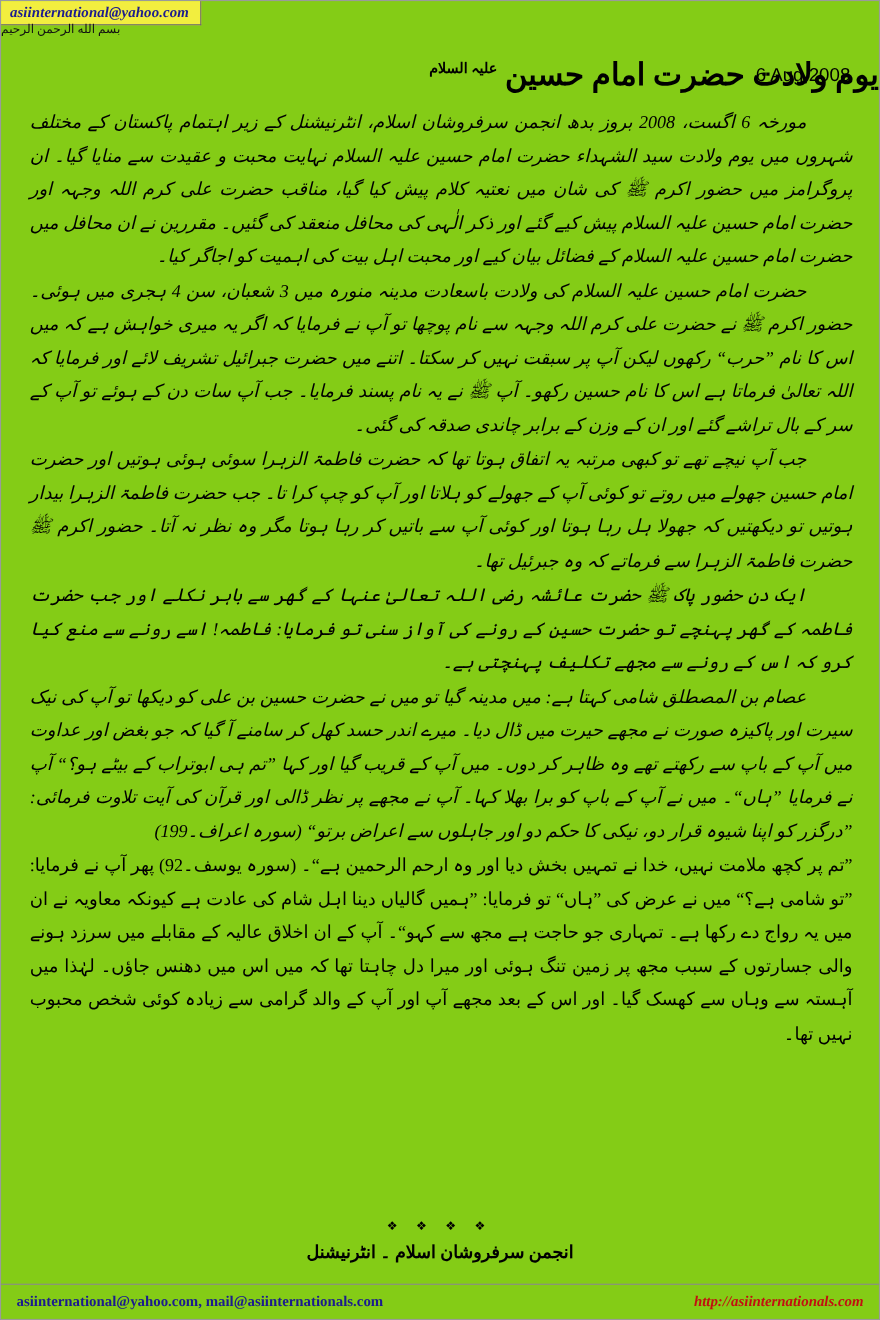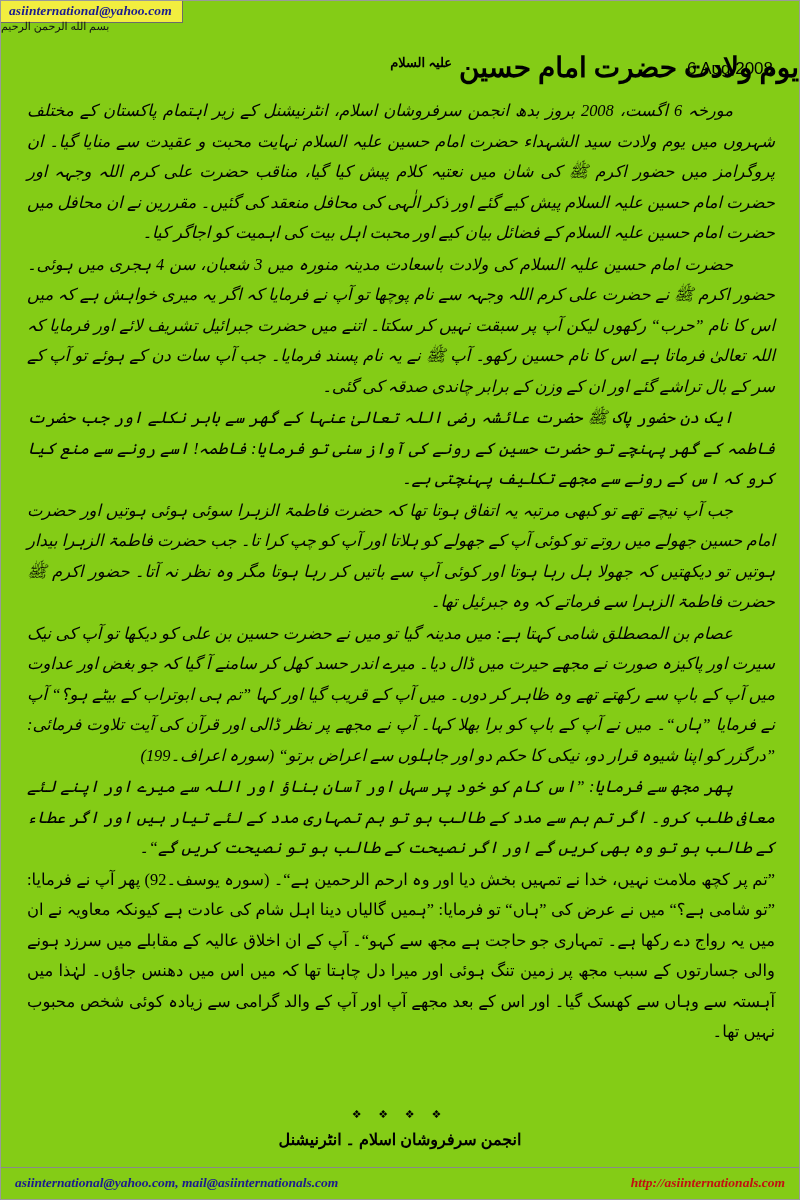--- a/index.html
+++ b/index.html
@@ -128,21 +128,20 @@
     width: 100%;
     height: 26px;
     border-top: 1px solid #8a8a8a;
     box-sizing: border-box;
   }
   .footer-emails {
     position: absolute;
     bottom: 8px;
     left: 14px;
     font-family: "Liberation Serif", serif;
-    font-style: italic;
     font-weight: bold;
     font-size: 13.5px;
     color: #1b1b8f;
   }
   .footer-emails .sep { color: #1b1b8f; }
   .footer-url {
     position: absolute;
     bottom: 8px;
     right: 14px;
     font-family: "Liberation Serif", serif;
@@ -164,24 +163,23 @@
   <div class="date">6 Aug,2008</div>
 
   <div class="doc-title">
     <span>یوم ولادت حضرت امام حسین</span>
     <span class="sup">علیہ السلام</span>
   </div>
 
   <div class="body-wrap">
     <p class="para indent">مورخہ 6 اگست، 2008 بروز بدھ انجمن سرفروشان اسلام، انٹرنیشنل کے زیر اہتمام پاکستان کے مختلف شہروں میں یوم ولادت سید الشہداء حضرت امام حسین علیہ السلام نہایت محبت و عقیدت سے منایا گیا۔ ان پروگرامز میں حضور اکرم ﷺ کی شان میں نعتیہ کلام پیش کیا گیا، مناقب حضرت علی کرم اللہ وجہہ اور حضرت امام حسین علیہ السلام پیش کیے گئے اور ذکر الٰہی کی محافل منعقد کی گئیں۔ مقررین نے ان محافل میں حضرت امام حسین علیہ السلام کے فضائل بیان کیے اور محبت اہل بیت کی اہمیت کو اجاگر کیا۔</p>
     <p class="para indent">حضرت امام حسین علیہ السلام کی ولادت باسعادت مدینہ منورہ میں 3 شعبان، سن 4 ہجری میں ہوئی۔ حضور اکرم ﷺ نے حضرت علی کرم اللہ وجہہ سے نام پوچھا تو آپ نے فرمایا کہ اگر یہ میری خواہش ہے کہ میں اس کا نام ”حرب“ رکھوں لیکن آپ پر سبقت نہیں کر سکتا۔ اتنے میں حضرت جبرائیل تشریف لائے اور فرمایا کہ اللہ تعالیٰ فرماتا ہے اس کا نام حسین رکھو۔ آپ ﷺ نے یہ نام پسند فرمایا۔ جب آپ سات دن کے ہوئے تو آپ کے سر کے بال تراشے گئے اور ان کے وزن کے برابر چاندی صدقہ کی گئی۔</p>
+    <p class="para indent">جب آپ نیچے تھے تو کبھی مرتبہ یہ اتفاق ہوتا تھا کہ حضرت فاطمۃ الزہرا سوئی ہوئی ہوتیں اور حضرت امام حسین جھولے میں روتے تو کوئی آپ کے جھولے کو ہلاتا اور آپ کو چپ کرا تا۔ جب حضرت فاطمۃ الزہرا بیدار ہوتیں تو دیکھتیں کہ جھولا ہل رہا ہوتا اور کوئی آپ سے باتیں کر رہا ہوتا مگر وہ نظر نہ آتا۔ حضور اکرم ﷺ حضرت فاطمۃ الزہرا سے فرماتے کہ وہ جبرئیل تھا۔</p>
     <p class="para indent">ایک دن حضور پاک ﷺ حضرت عائشہ رضی اللہ تعالیٰ عنہا کے گھر سے باہر نکلے اور جب حضرت فاطمہ کے گھر پہنچے تو حضرت حسین کے رونے کی آواز سنی تو فرمایا: فاطمہ! اسے رونے سے منع کیا کرو کہ اس کے رونے سے مجھے تکلیف پہنچتی ہے۔</p>
-    <p class="para indent">جب آپ نیچے تھے تو کبھی مرتبہ یہ اتفاق ہوتا تھا کہ حضرت فاطمۃ الزہرا سوئی ہوئی ہوتیں اور حضرت امام حسین جھولے میں روتے تو کوئی آپ کے جھولے کو ہلاتا اور آپ کو چپ کرا تا۔ جب حضرت فاطمۃ الزہرا بیدار ہوتیں تو دیکھتیں کہ جھولا ہل رہا ہوتا اور کوئی آپ سے باتیں کر رہا ہوتا مگر وہ نظر نہ آتا۔ حضور اکرم ﷺ حضرت فاطمۃ الزہرا سے فرماتے کہ وہ جبرئیل تھا۔</p>
     <p class="para indent">عصام بن المصطلق شامی کہتا ہے: میں مدینہ گیا تو میں نے حضرت حسین بن علی کو دیکھا تو آپ کی نیک سیرت اور پاکیزہ صورت نے مجھے حیرت میں ڈال دیا۔ میرے اندر حسد کھل کر سامنے آ گیا کہ جو بغض اور عداوت میں آپ کے باپ سے رکھتے تھے وہ ظاہر کر دوں۔ میں آپ کے قریب گیا اور کہا ”تم ہی ابوتراب کے بیٹے ہو؟“ آپ نے فرمایا ”ہاں“۔ میں نے آپ کے باپ کو برا بھلا کہا۔ آپ نے مجھے پر نظر ڈالی اور قرآن کی آیت تلاوت فرمائی: ”درگزر کو اپنا شیوہ قرار دو، نیکی کا حکم دو اور جاہلوں سے اعراض برتو“ (سورہ اعراف۔199)</p>
-    <p class="para indent">پھر مجھ سے فرمایا: ”اس کام کو خود پر سہل اور آسان بناؤ اور اللہ سے میرے اور اپنے لئے معافی طلب کرو۔ اگر تم ہم سے مدد کے طالب ہو تو ہم تمہاری مدد کے لئے تیار ہیں اور اگر عطاء کے طالب ہو تو وہ بھی کریں گے اور اگر نصیحت کے طالب ہو تو نصیحت کریں گے“۔</p>
     <p class="para">”تم پر کچھ ملامت نہیں، خدا نے تمہیں بخش دیا اور وہ ارحم الرحمین ہے“۔ (سورہ یوسف۔92) پھر آپ نے فرمایا: ”تو شامی ہے؟“ میں نے عرض کی ”ہاں“ تو فرمایا: ”ہمیں گالیاں دینا اہل شام کی عادت ہے کیونکہ معاویہ نے ان میں یہ رواج دے رکھا ہے۔ تمہاری جو حاجت ہے مجھ سے کہو“۔ آپ کے ان اخلاق عالیہ کے مقابلے میں سرزد ہونے والی جسارتوں کے سبب مجھ پر زمین تنگ ہوئی اور میرا دل چاہتا تھا کہ میں اس میں دھنس جاؤں۔ لہٰذا میں آہستہ سے وہاں سے کھسک گیا۔ اور اس کے بعد مجھے آپ اور آپ کے والد گرامی سے زیادہ کوئی شخص محبوب نہیں تھا۔</p>
   </div>
 
   <div class="dots">❖ ❖ ❖ ❖</div>
 
   <div class="org-name">انجمن سرفروشان اسلام ۔ انٹرنیشنل</div>
 
   <div class="footer-bar"></div>
 
   <div class="footer-emails">

